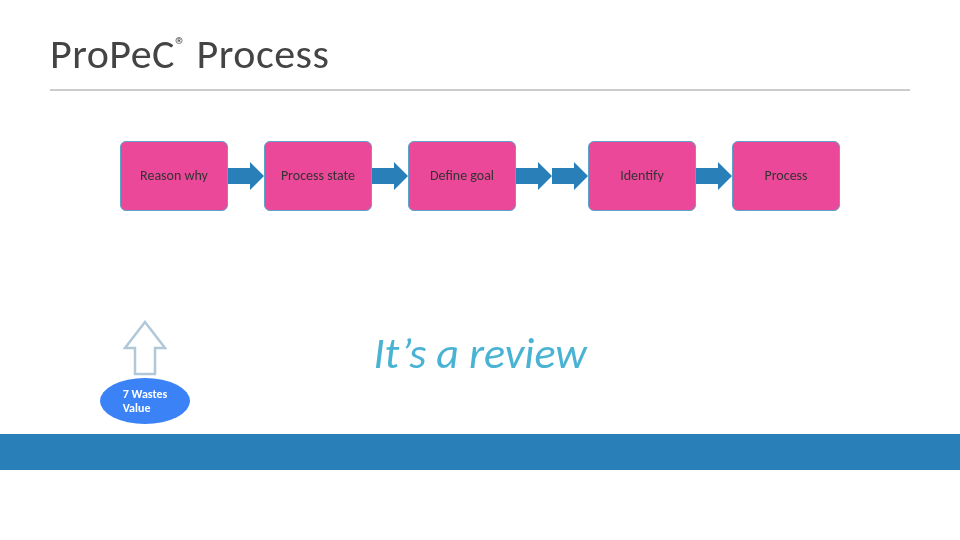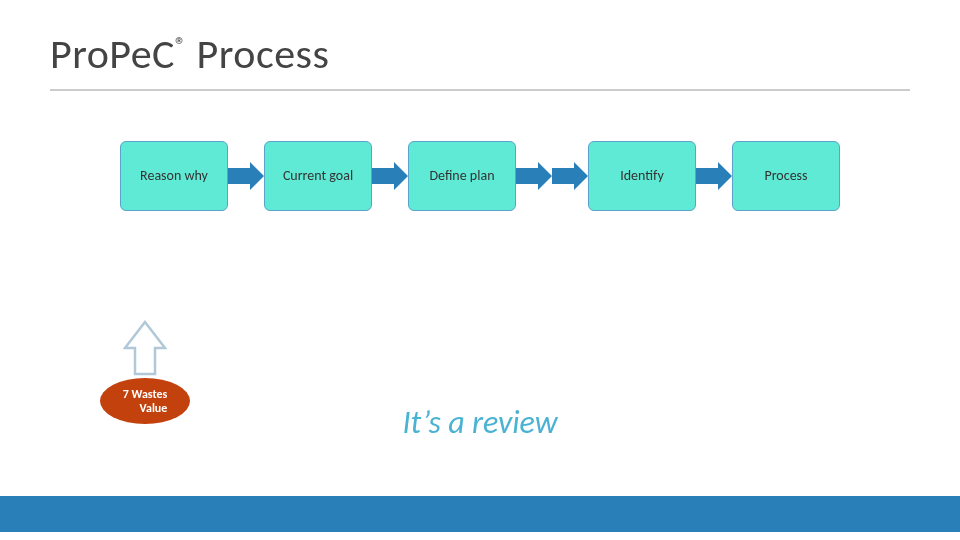--- a/index.html
+++ b/index.html
@@ -8,21 +8,21 @@
       width: 960px;
       height: 540px;
       background: #ffffff;
       font-family: 'Calibri', 'Segoe UI', Arial, sans-serif;
       overflow: hidden;
       position: relative;
     }
 
     .slide {
       width: 960px;
-      height: 532px;
+      height: 470px;
       background: #ffffff;
       position: relative;
     }
 
     
     .title-area {
       padding: 28px 50px 0 50px;
     }
 
     .title-text {
@@ -53,21 +53,21 @@
       width: 108px;
       height: 70px;
       border: 1.5px solid #5ba3c9;
       border-radius: 6px;
       display: flex;
       align-items: center;
       justify-content: center;
       text-align: center;
       font-size: 14px;
       color: #333333;
-      background: #5eead4;
+      background: #ec4899;
       flex-shrink: 0;
     }
 
     
     .flow-arrow {
       width: 36px;
       height: 28px;
       flex-shrink: 0;
       display: flex;
       align-items: center;
@@ -93,40 +93,40 @@
     }
 
     .up-arrow-svg {
       width: 44px;
       height: 56px;
     }
 
     .wastes-oval {
       width: 90px;
       height: 46px;
-      background: #c2410c;
+      background: #3b82f6;
       border-radius: 50%;
       display: flex;
       align-items: center;
       justify-content: center;
-      text-align: right;
+      text-align: left;
       font-size: 12px;
       color: #ffffff;
       font-weight: 600;
       margin-top: 2px;
       line-height: 1.2;
     }
 
     
     .review-text {
       position: absolute;
       bottom: 90px;
       left: 50%;
       transform: translateX(-50%);
-      font-size: 32px;
+      font-size: 44px;
       color: #4ab3d4;
       font-style: italic;
       font-weight: 300;
       white-space: nowrap;
       font-family: 'Calibri', cursive, sans-serif;
     }
 
     
     .bottom-bar {
       position: absolute;
@@ -160,31 +160,31 @@
       <span>Reason why</span>
     </div>
 
     <div class="flow-arrow">
       <svg viewBox="0 0 36 28" xmlns="http://www.w3.org/2000/svg">
         <polygon points="0,6 22,6 22,0 36,14 22,28 22,22 0,22" fill="#2980b9"></polygon>
       </svg>
     </div>
 
     <div class="process-box">
-      <span>Current goal</span>
-    </div>
-
-    <div class="flow-arrow">
-      <svg viewBox="0 0 36 28" xmlns="http://www.w3.org/2000/svg">
-        <polygon points="0,6 22,6 22,0 36,14 22,28 22,22 0,22" fill="#2980b9"></polygon>
-      </svg>
-    </div>
-
-    <div class="process-box">
-      <span>Define plan</span>
+      <span>Process state</span>
+    </div>
+
+    <div class="flow-arrow">
+      <svg viewBox="0 0 36 28" xmlns="http://www.w3.org/2000/svg">
+        <polygon points="0,6 22,6 22,0 36,14 22,28 22,22 0,22" fill="#2980b9"></polygon>
+      </svg>
+    </div>
+
+    <div class="process-box">
+      <span>Define goal</span>
     </div>
 
     <div class="flow-arrow">
       <svg viewBox="0 0 36 28" xmlns="http://www.w3.org/2000/svg">
         <polygon points="0,6 22,6 22,0 36,14 22,28 22,22 0,22" fill="#2980b9"></polygon>
       </svg>
     </div>
 
 
     <div class="flow-arrow">

